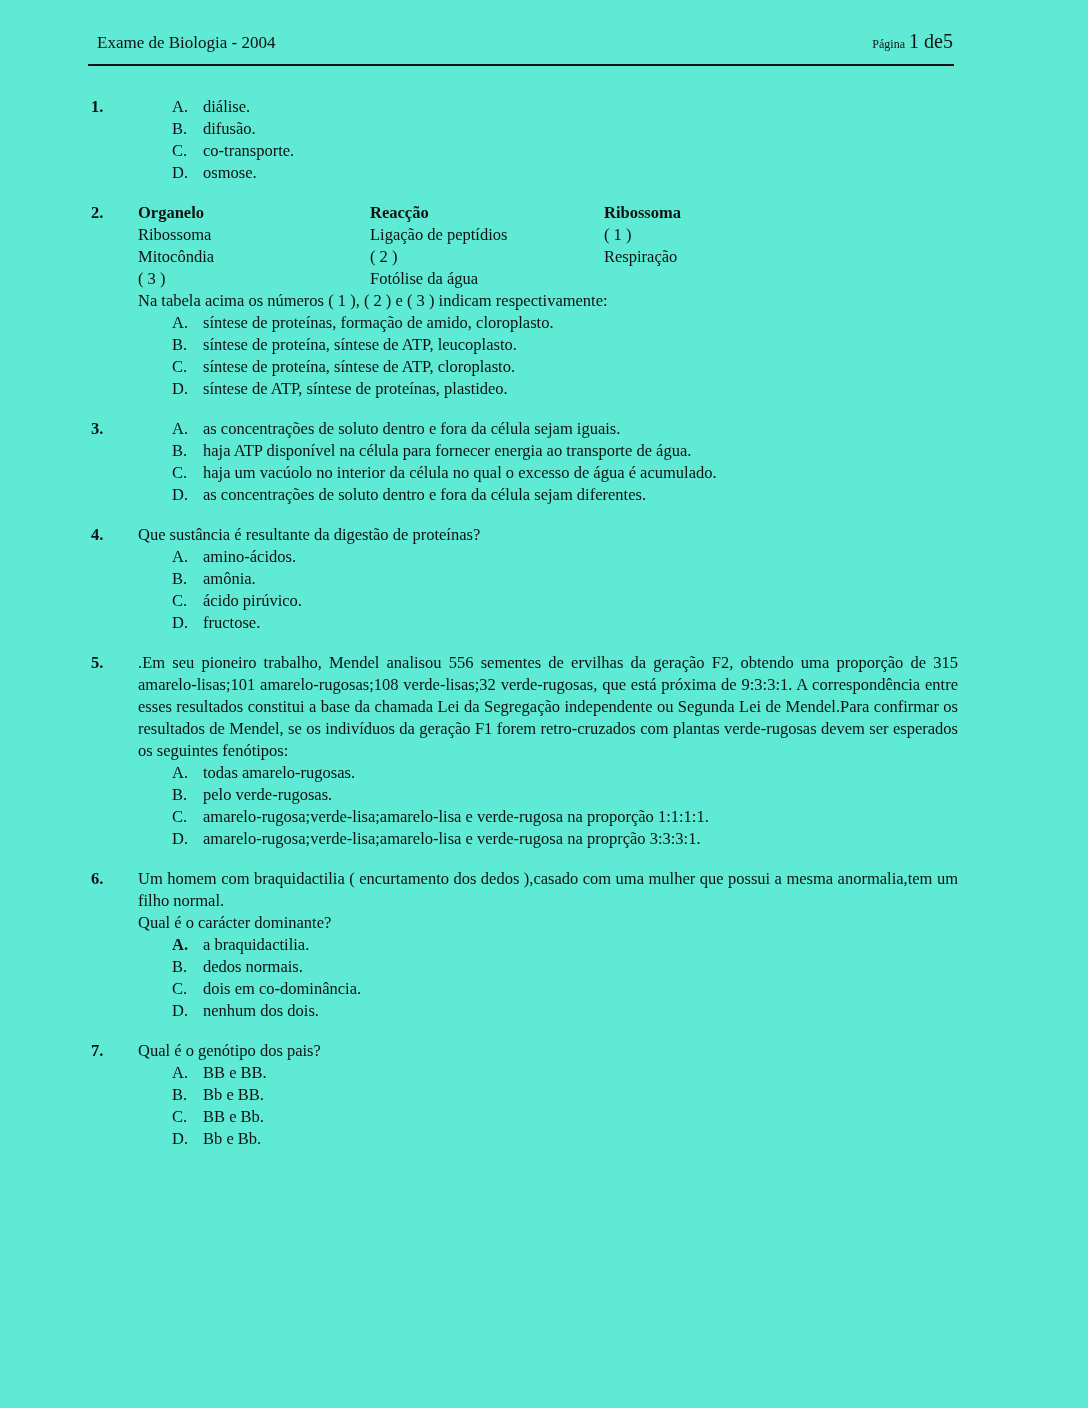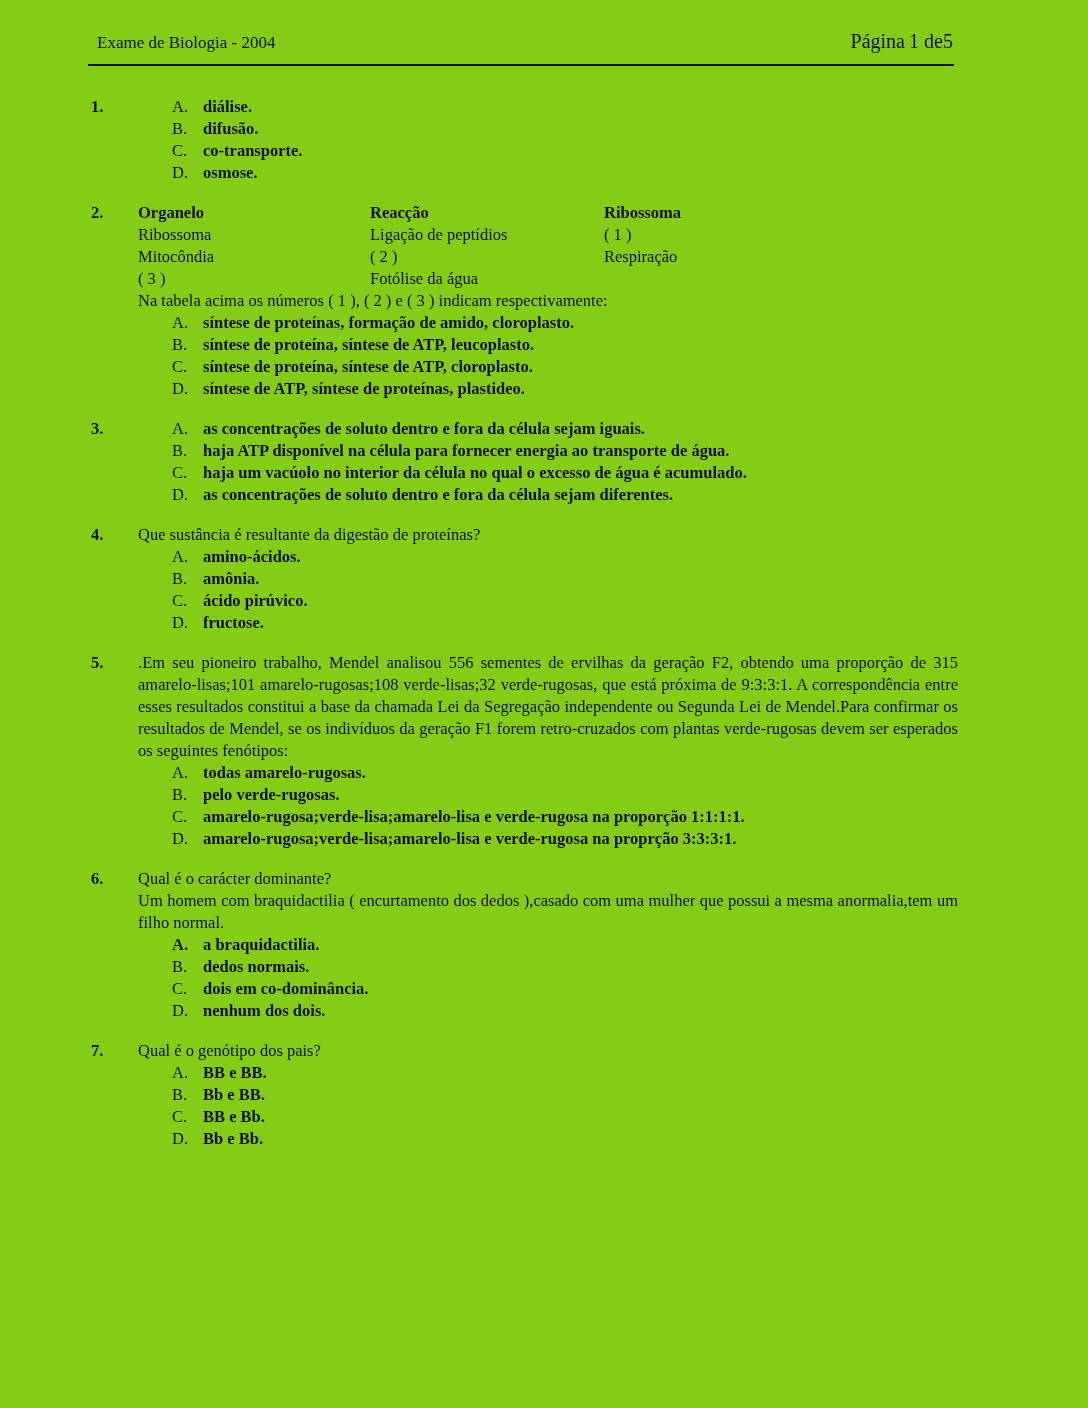--- a/index.html
+++ b/index.html
@@ -2,42 +2,42 @@
 <html><head>
 <meta charset="utf-8">
 <style>
   html,body{margin:0;padding:0;background:#ffffff;}
   body{
     width:1088px;height:1408px;
     font-family:"Liberation Serif","DejaVu Serif",serif;
     color:#111111;font-size:16.5px;line-height:22px;
     -webkit-font-smoothing:antialiased;
   }
-  .page{position:relative;width:1088px;height:1408px;background:#84cc16;overflow:hidden;}
+  .page{position:relative;width:1088px;height:1408px;background:#5eead4;overflow:hidden;}
   .header{
     position:absolute;left:97px;top:30px;width:856px;
     display:flex;justify-content:space-between;align-items:baseline;
   }
   .header-title{font-size:17px;}
-  .page-label{font-size:20px;}
+  .page-label{font-size:12px;}
   .page-value{font-size:20px;text-align:right;}
   .rule{position:absolute;left:88px;top:64px;width:866px;border-top:2px solid #141414;}
   .content{position:absolute;left:91px;top:96px;width:867px;}
   .question{display:flex;margin-bottom:18px;}
   .qnum{width:47px;flex:none;font-weight:bold;}
   .qbody{flex:1;min-width:0;}
   .para{margin:0;}
   .para.just{text-align:justify;}
   .qtable{display:grid;grid-template-columns:232px 234px 1fr;column-gap:0;}
   .qtable .th{font-weight:bold;}
   .opts{margin-left:34px;}
   .opt{display:flex;}
   .opt-letter{width:31px;flex:none;}
   .opt-letter.bold{font-weight:bold;}
-  .opt-text{flex:1;min-width:0;font-weight:bold;}
+  .opt-text{flex:1;min-width:0;}
 </style>
 </head>
 <body>
 
 <div class="page">
   <div class="header">
     <span class="header-title">Exame de Biologia  - 2004</span>
     <span>
       <span class="page-label">Página</span>
       <span class="page-value">1 de5</span>
@@ -172,22 +172,22 @@
             <div class="opt">
               <span class="opt-letter">D.</span>
               <span class="opt-text">amarelo-rugosa;verde-lisa;amarelo-lisa e verde-rugosa na proprção 3:3:3:1.</span>
             </div>
           </div>
         </div>
       </div>
       <div class="question">
         <div class="qnum">6.</div>
         <div class="qbody">
+          <p class="para just">Um homem com braquidactilia ( encurtamento dos dedos ),casado com uma mulher que possui a mesma anormalia,tem um filho normal.</p>
           <p class="para">Qual é o carácter dominante?</p>
-          <p class="para just">Um homem com braquidactilia ( encurtamento dos dedos ),casado com uma mulher que possui a mesma anormalia,tem um filho normal.</p>
           <div class="opts">
             <div class="opt">
               <span class="opt-letter bold">A.</span>
               <span class="opt-text">a braquidactilia.</span>
             </div>
             <div class="opt">
               <span class="opt-letter">B.</span>
               <span class="opt-text">dedos normais.</span>
             </div>
             <div class="opt">

